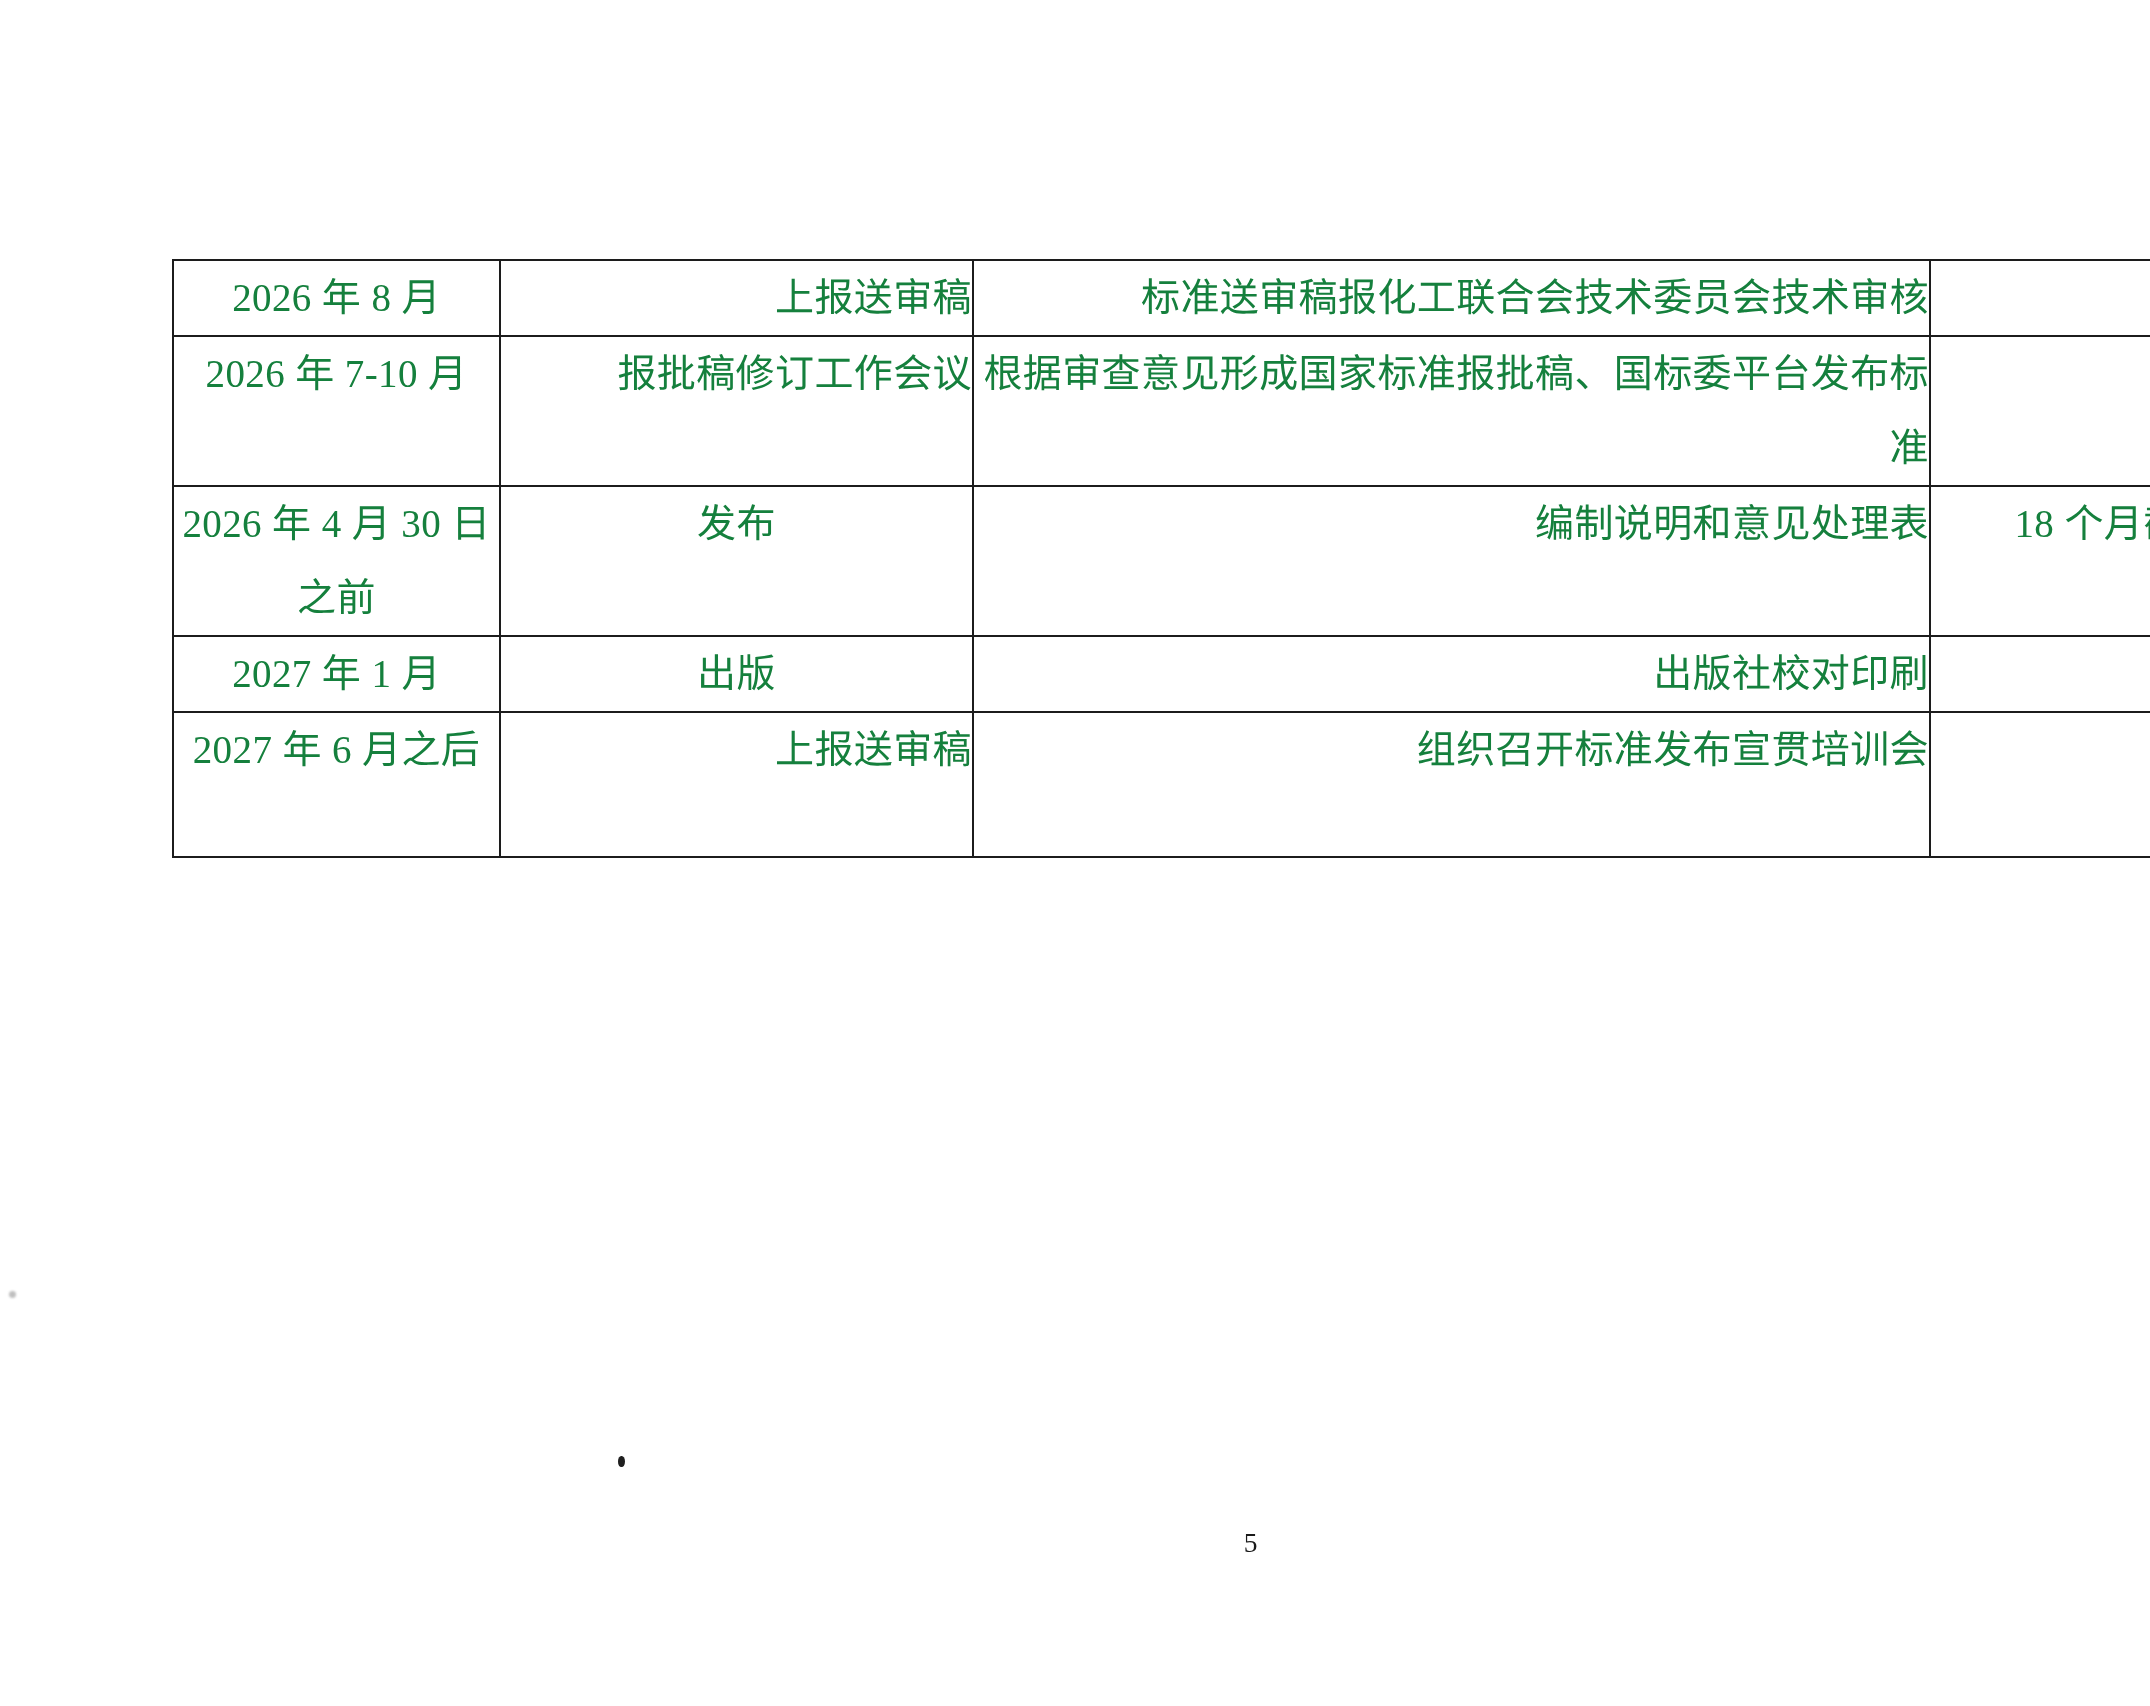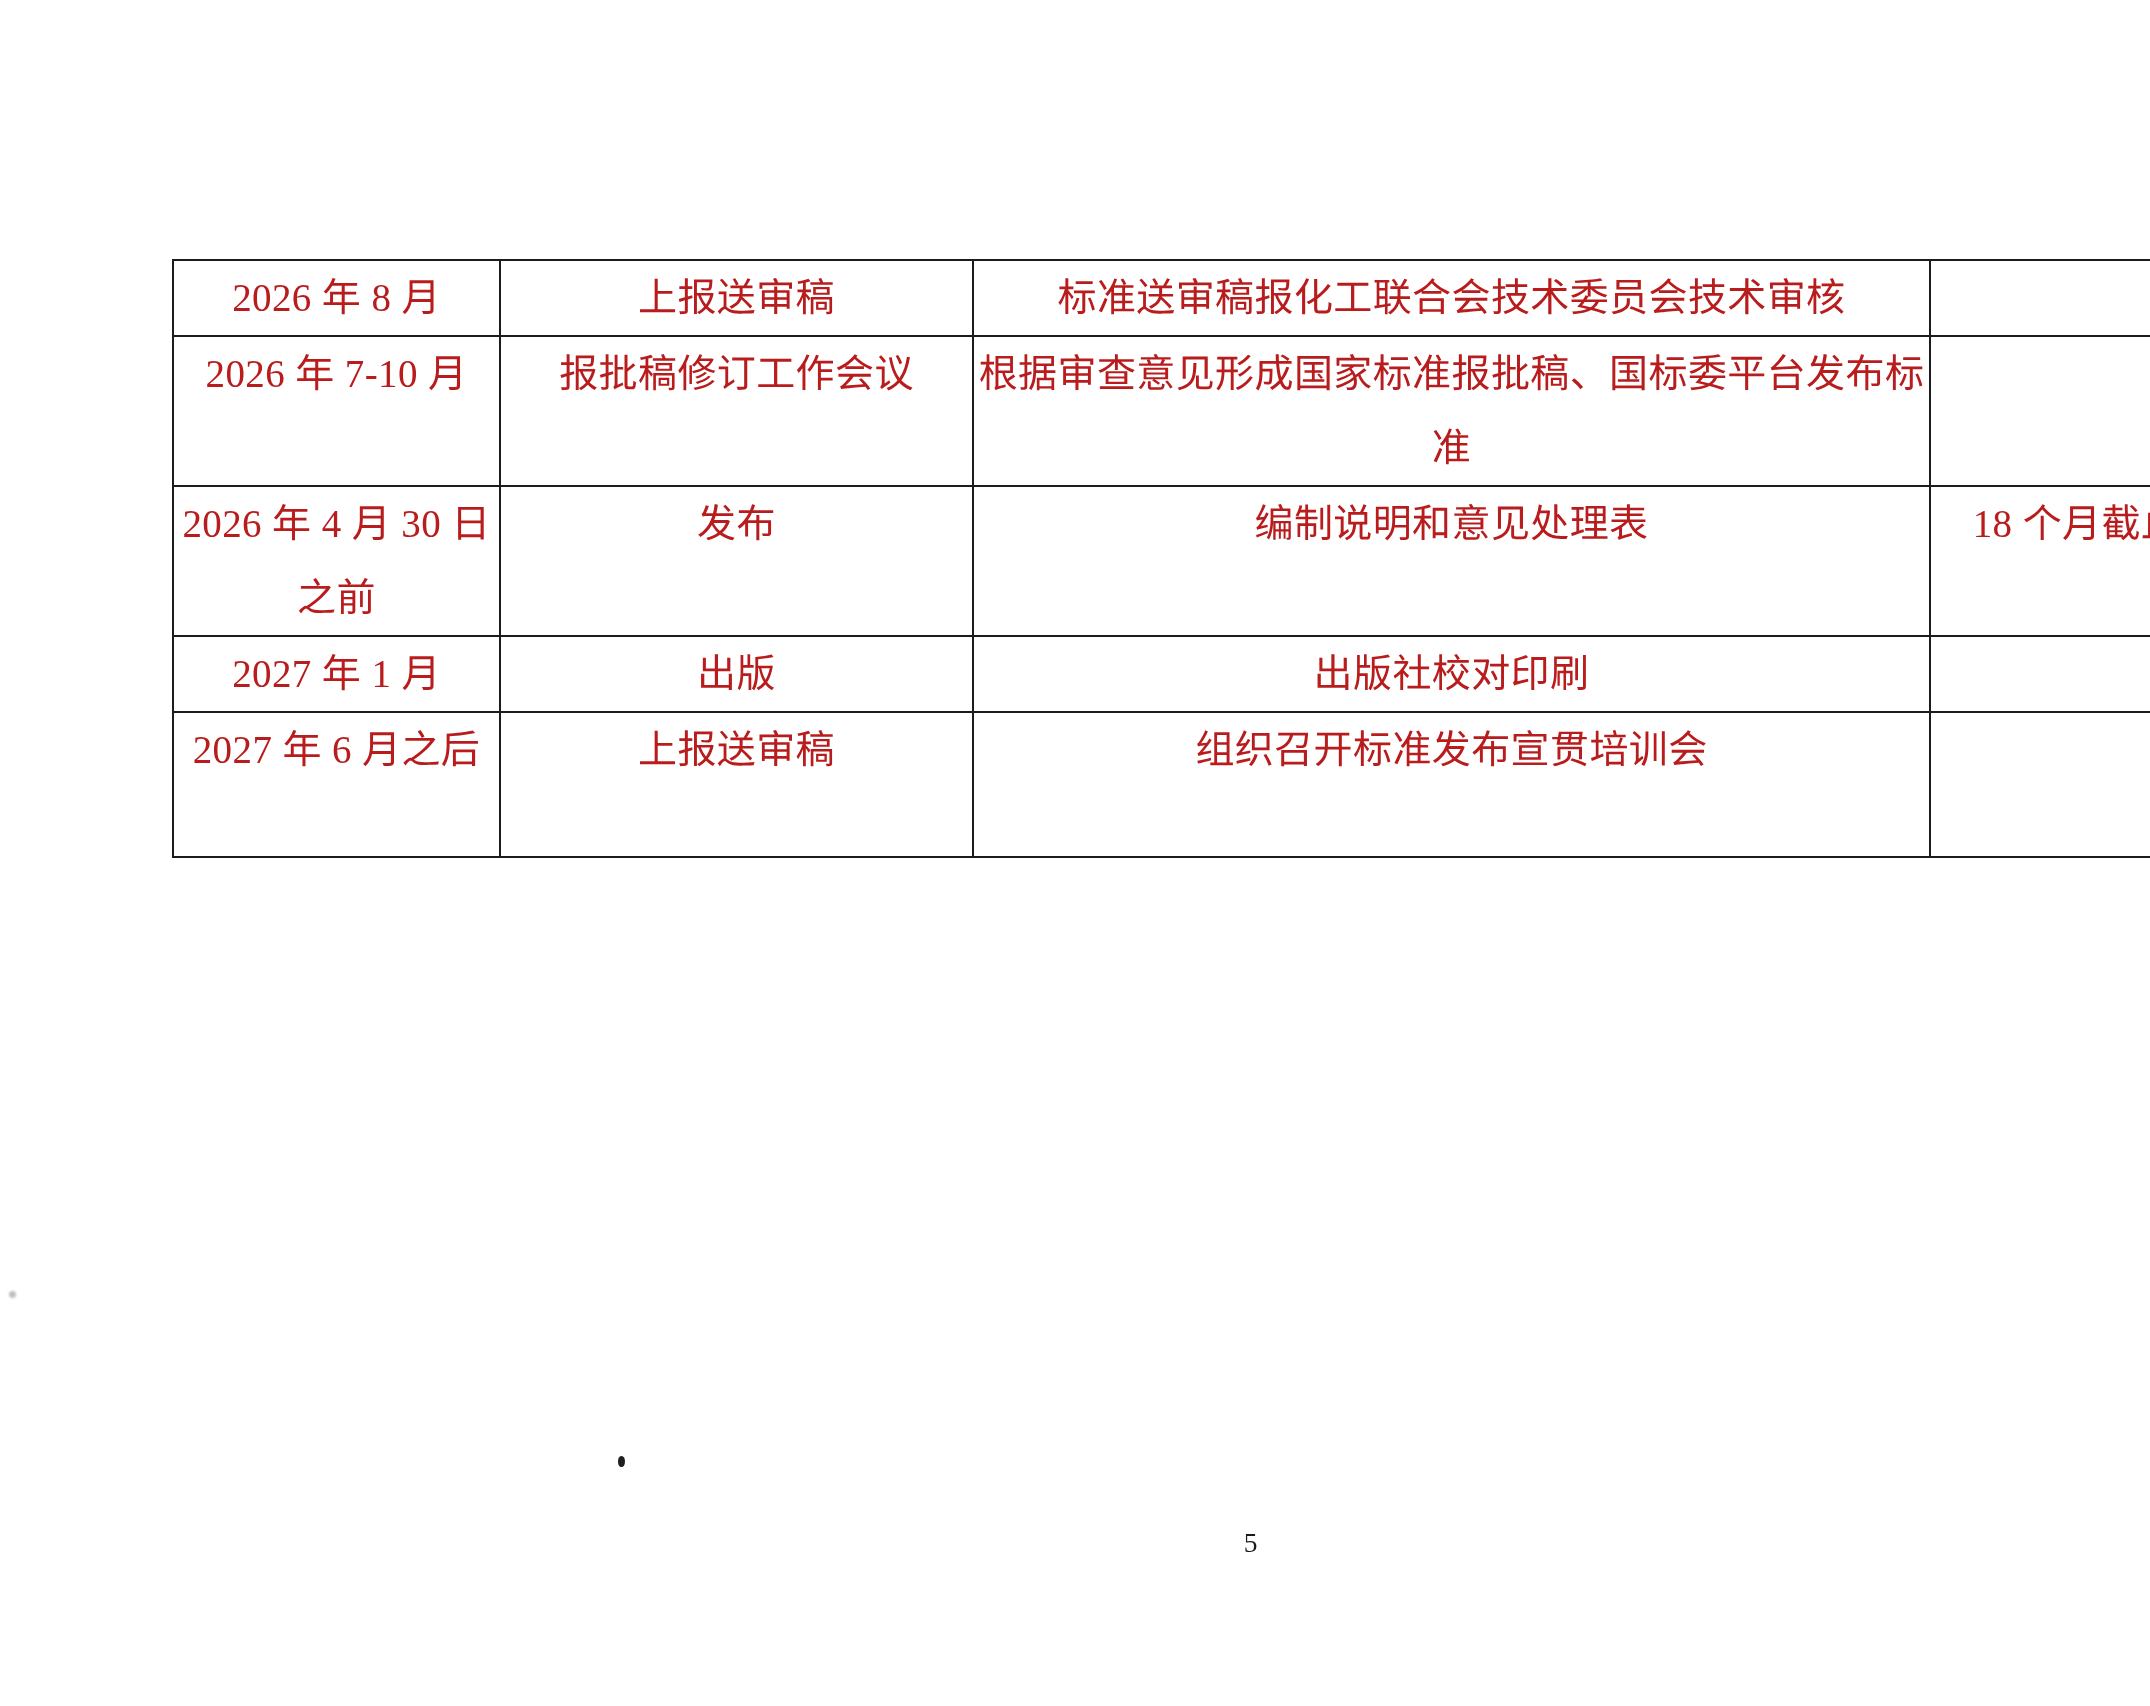--- a/index.html
+++ b/index.html
@@ -27,24 +27,24 @@
     table-layout: fixed;
   }
   table.schedule-table td {
     border: 2.6px solid #1c1c1c;
     font-size: 39px;
     line-height: 74px;
     letter-spacing: 0.4px;
     vertical-align: top;
     padding: 0;
     overflow: hidden;
-    color: #b91c1c;
+    color: #15803d;
   }
   td.align-left {
-    text-align: center;
+    text-align: right;
     padding: 0 17px 0 15.5px;
     border-radius: 20px;
   }
   td.align-center {
     text-align: center;
     padding: 0 4.3px;
   }
   tr.r1 { height: 74px; }
   tr.r2 { height: 146px; }
   tr.r3 { height: 148px; }

